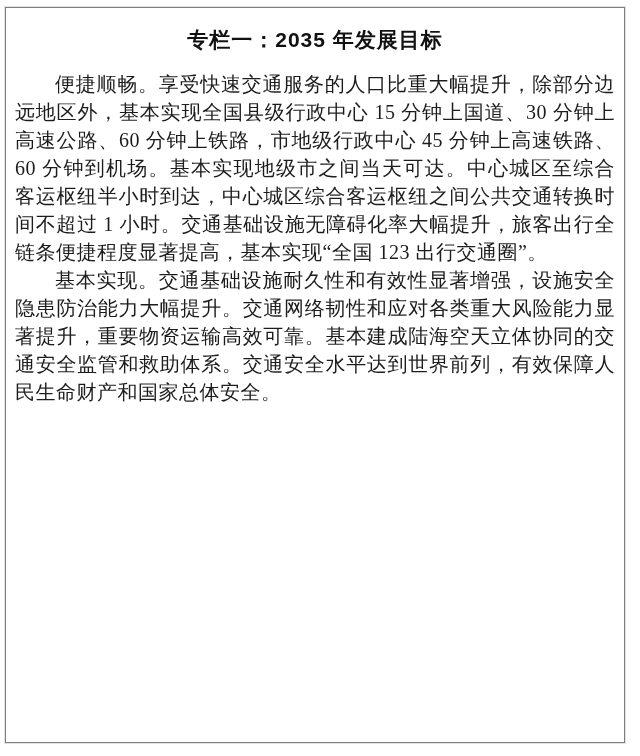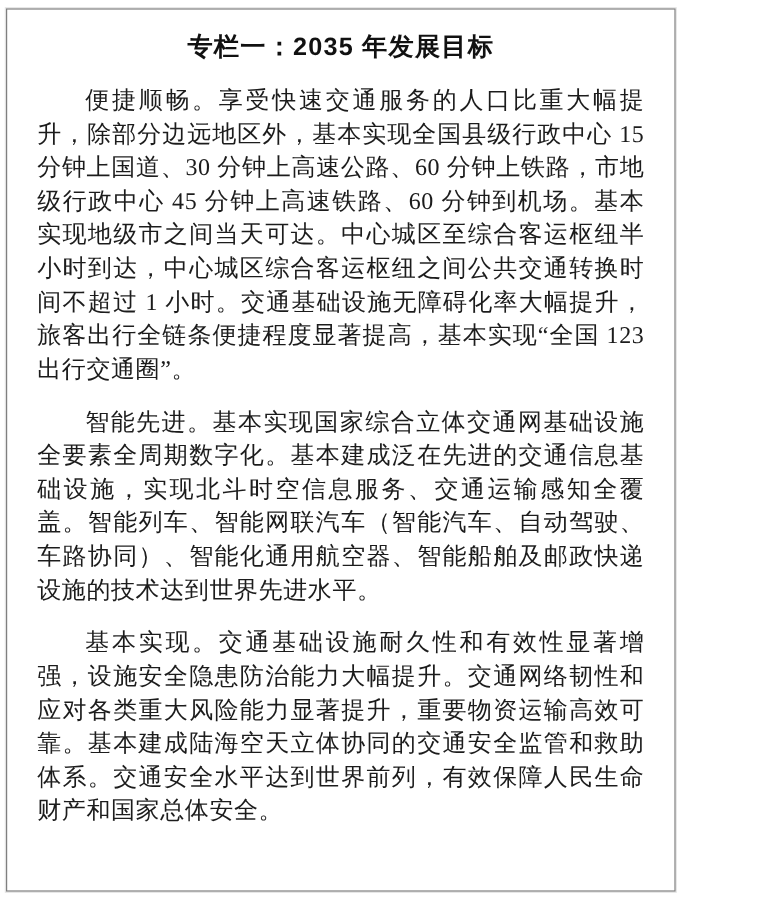--- a/index.html
+++ b/index.html
@@ -11,41 +11,41 @@
     height: 756px;
     background: #ffffff;
     position: relative;
     font-family: "Liberation Serif", "DejaVu Serif", serif;
     overflow: hidden;
   }
   .panel {
     position: absolute;
     left: 5px;
     top: 7px;
-    width: 558px;
+    width: 620px;
     height: 736px;
     box-sizing: border-box;
     border: 1px solid #7f7f7f;
     box-shadow: 0 0 0 1px #e2e2e2;
     background: #ffffff;
     color: #1c1c1c;
     padding: 12px 9px 0 9px;
   }
   .panel-title {
     font-family: "Liberation Sans", "DejaVu Sans", sans-serif;
     font-weight: bold;
     font-size: 21px;
     line-height: 28px;
     text-align: center;
     margin: 6px 0 16px 0;
     letter-spacing: 1px;
     color: #111111;
   }
   .panel-body p {
-    margin: 16px;
+    margin: 0;
     font-size: 20px;
     line-height: 28px;
     text-align: justify;
     text-indent: 2em;
     letter-spacing: 0.5px;
   }
   .para-lead {
     
     font-weight: normal;
   }
@@ -54,17 +54,16 @@
 <body>
 
 <div class="panel">
   <div class="panel-title">专栏一：2035 年发展目标</div>
 
   <div class="panel-body">
     <p><span class="para-lead">便捷顺畅。</span><span>享受快速交通服务的人口比重大幅提升，除部分边远地区外，基本实现全国县级行政中心 15 分钟上国道、30 分钟上高速公路、60 分钟上铁路，市地级行政中心 45 分钟上高速铁路、60 分钟到机场。基本实现地级市之间当天可达。中心城区至综合客运枢纽半小时到达，中心城区综合客运枢纽之间公共交通转换时间不超过 1 小时。交通基础设施无障碍化率大幅提升，旅客出行全链条便捷程度显著提高，基本实现“全国 123 出行交通圈”。</span></p>
 
 
 
-    <p><span class="para-lead">智能先进。</span><span>基本实现国家综合立体交通网基础设施全要素全周期数字化。基本建成泛在先进的交通信息基础设施，实现北斗时空信息服务、交通运输感知全覆盖。智能列车、智能网联汽车（智能汽车、自动驾驶、车路协同）、智能化通用航空器、智能船舶及邮政快递设施的技术达到世界先进水平。</span></p>
 
     <p><span class="para-lead">基本实现。</span><span>交通基础设施耐久性和有效性显著增强，设施安全隐患防治能力大幅提升。交通网络韧性和应对各类重大风险能力显著提升，重要物资运输高效可靠。基本建成陆海空天立体协同的交通安全监管和救助体系。交通安全水平达到世界前列，有效保障人民生命财产和国家总体安全。</span></p>
   </div>
 </div>
 
 </body></html>

